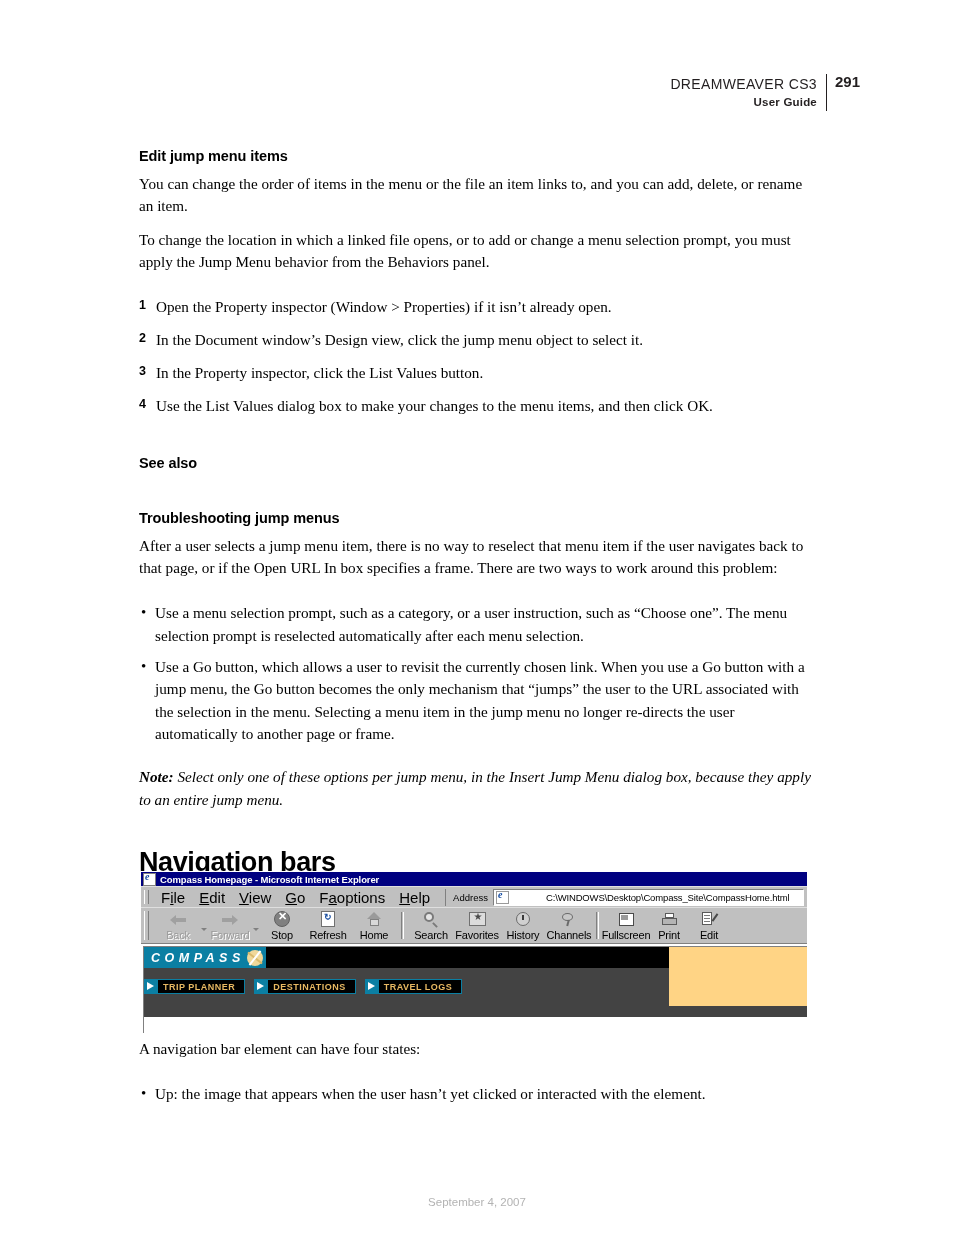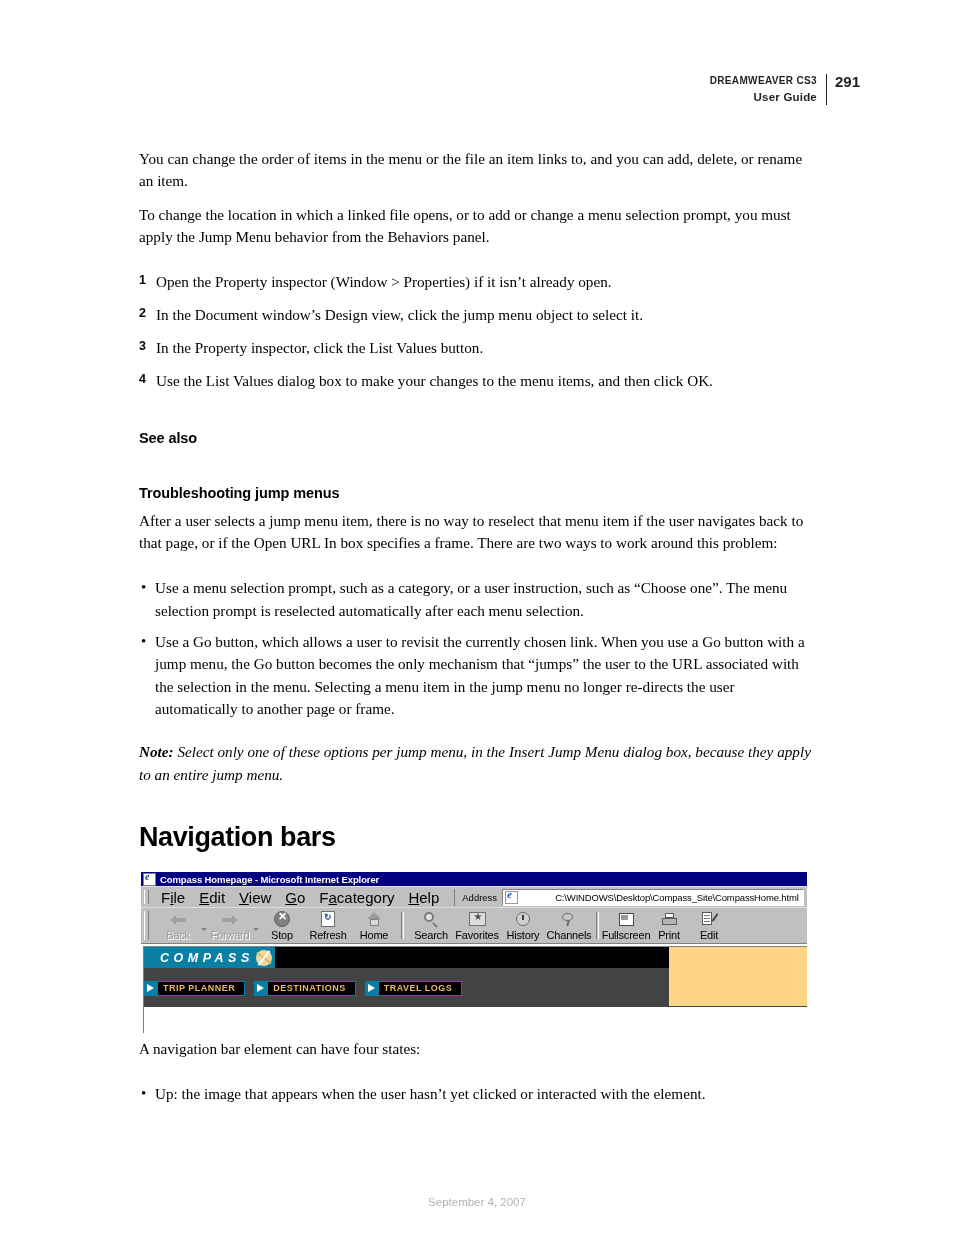--- a/index.html
+++ b/index.html
@@ -24,24 +24,23 @@
     display: flex;
     align-items: flex-start;
     font-family: "Liberation Sans", sans-serif;
   }
   .header-text {
     text-align: right;
     padding-right: 9px;
     line-height: 1.45;
   }
   .header-product {
-    font-size: 10px;
+    font-size: 14px;
     letter-spacing: 0.35px;
     color: #231f20;
-    font-weight: bold;
   }
   .header-guide {
     font-size: 11.5px;
     font-weight: bold;
     letter-spacing: 0.2px;
     color: #231f20;
   }
   .header-rule {
     width: 1px;
     background: #231f20;
@@ -526,21 +525,21 @@
   .nav-logo-strip {
     height: 21px;
     background: #000000;
     display: flex;
     align-items: stretch;
   }
   .compass-logo {
     background: #0b7fa3;
     display: flex;
     align-items: center;
-    padding: 0 3px 0 16px;
+    padding: 0 3px 0 7px;
     flex: 0 0 auto;
   }
   .compass-word {
     color: #ffffff;
     font-family: "Liberation Sans", sans-serif;
     font-size: 12.5px;
     font-weight: bold;
     letter-spacing: 4.5px;
     font-style: italic;
   }
@@ -563,22 +562,22 @@
     position: absolute;
     left: -1px; top: 7px;
     width: 18px; height: 2px;
     background: #d9b96a;
     transform: rotate(38deg);
   }
   .nav-button-strip {
     height: 38px;
     background: #434343;
     display: flex;
-    align-items: center;
-    padding-top: 1px;
+    align-items: flex-start;
+    padding-top: 11px;
   }
   .nav-btn {
     height: 15px;
     display: flex;
     align-items: center;
     background: #000000;
     border: 1px solid #0b7fa3;
     box-sizing: border-box;
     margin-right: 9px;
     flex: 0 0 auto;
@@ -641,20 +640,21 @@
   <div class="header-text">
     <div class="header-product">DREAMWEAVER CS3</div>
     <div class="header-guide">User Guide</div>
   </div>
   <div class="header-rule"></div>
   <div class="header-pageno">291</div>
 </div>
 
 <div class="content">
 
+  <h2 class="section-title">Edit jump menu items</h2>
   <p class="body">You can change the order of items in the menu or the file an item links to, and you can add, delete, or rename an item.</p>
   <p class="body">To change the location in which a linked file opens, or to add or change a menu selection prompt, you must apply the Jump Menu behavior from the Behaviors panel.</p>
 
   <div class="sp-12"></div>
 
   <ol class="steps">
     <li>
       <span class="num">1</span>
       <span>Open the Property inspector (Window &gt; Properties) if it isn’t already open.</span>
     </li>
@@ -716,21 +716,21 @@
       <div class="ie-title-text">Compass Homepage - Microsoft Internet Explorer</div>
     </div>
 
     <div class="ie-menurow">
       <div class="ie-grip"></div>
       <div class="ie-menus">
         <div class="ie-menu-item"><span>F</span><u>i</u><span>le</span></div>
         <div class="ie-menu-item"><span></span><u>E</u><span>dit</span></div>
         <div class="ie-menu-item"><span></span><u>V</u><span>iew</span></div>
         <div class="ie-menu-item"><span></span><u>G</u><span>o</span></div>
-        <div class="ie-menu-item"><span>F</span><u>a</u><span>category</span></div>
+        <div class="ie-menu-item"><span>F</span><u>a</u><span>options</span></div>
         <div class="ie-menu-item"><span></span><u>H</u><span>elp</span></div>
       </div>
       <div class="ie-addr-wrap">
         <div class="ie-addr-label">Address</div>
         <div class="ie-addr-field">
           <div class="ie-addr-ficon"></div>
           <div class="ie-addr-url">C:\WINDOWS\Desktop\Compass_Site\CompassHome.html</div>
         </div>
       </div>
     </div>

